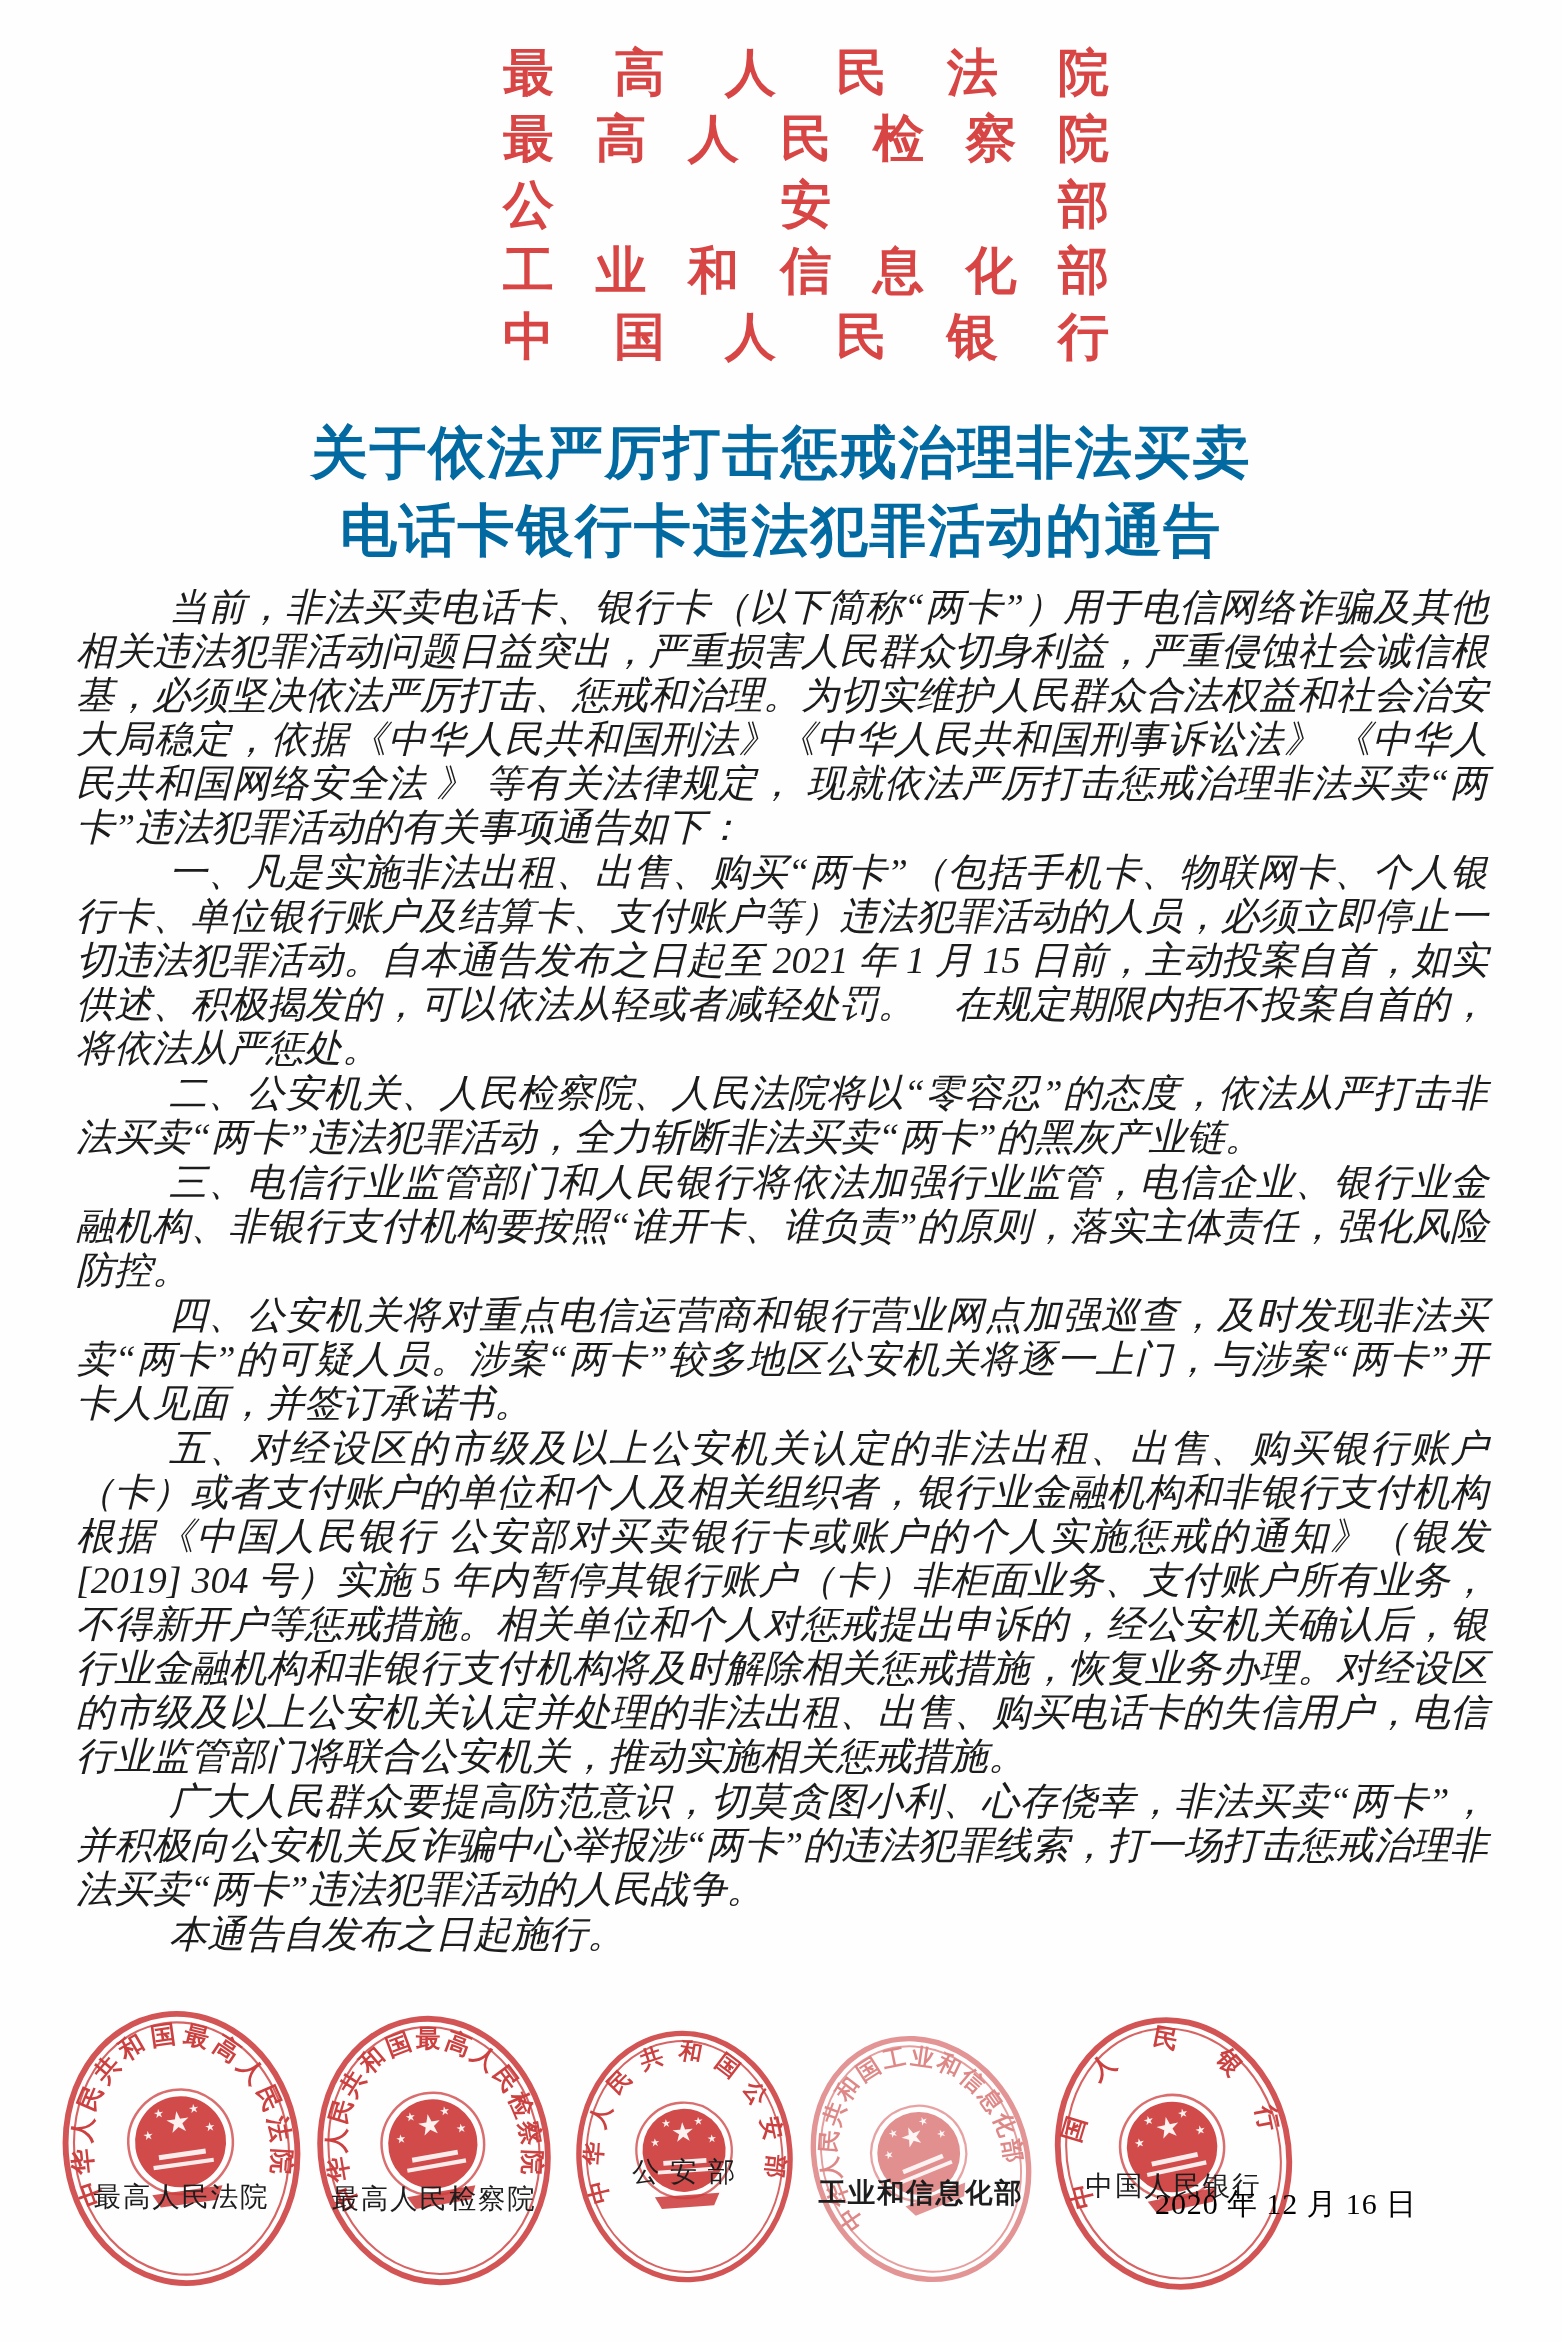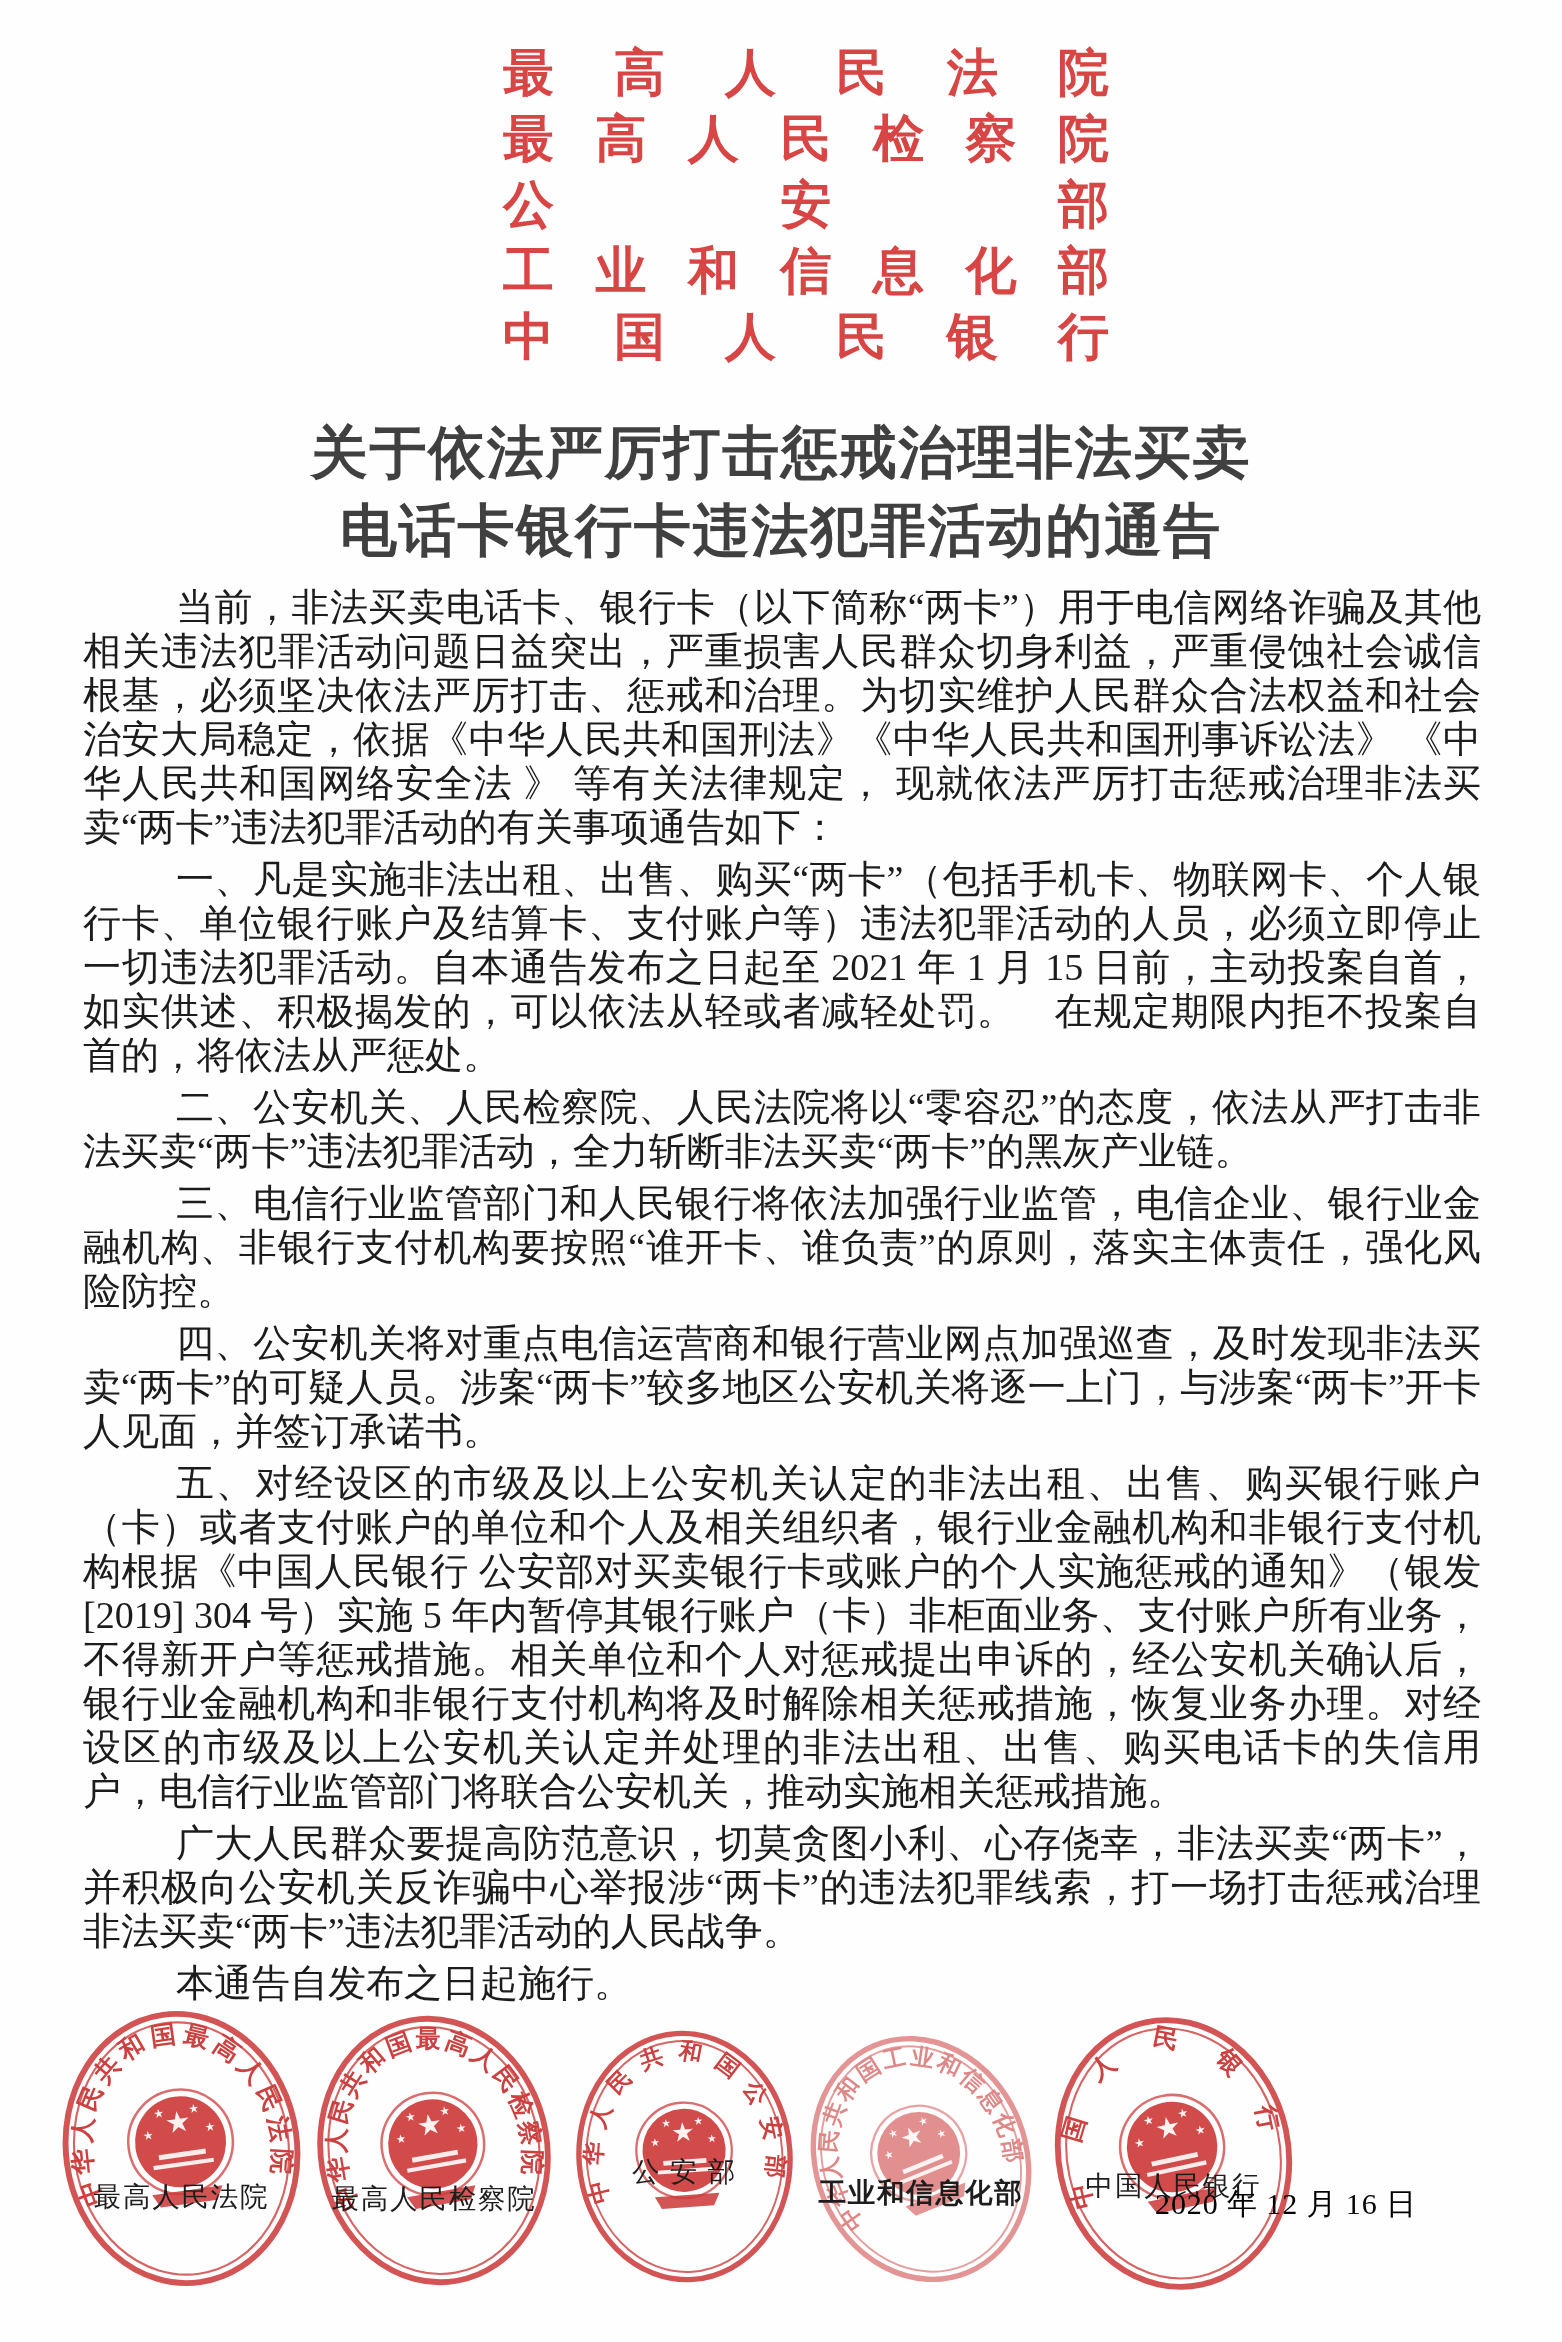--- a/index.html
+++ b/index.html
@@ -15,29 +15,29 @@
   .agencies { width:606px; margin:40px 0 0 503px; }
   .agency-line {
     display:flex; justify-content:space-between;
     color:#d84545; font-size:51px; font-weight:bold;
     line-height:66px; white-space:nowrap;
   }
   
   .title {
     margin:44px 37px 0 37px; text-align:center;
     font-size:57px; font-weight:bold; line-height:78px;
-    letter-spacing:1.8px; color:#404040;
+    letter-spacing:1.8px; color:#0369a1;
   }
   
   .bodytext {
     margin-top:14.7px; padding:0 73px 0 75px;
     font-size:38px; line-height:44px;
     text-align:justify; color:#1c1c1c;
   }
-  .bodytext p { margin:8px; text-indent:2.45em; }
+  .bodytext p { margin:1px; text-indent:2.45em;font-style:italic; }
   
   .seal { position:absolute; }
   .seal svg { width:100%; height:100%; display:block; }
   .s1 { left:55px;   top:1995px; width:253px; height:307px; }
   .s2 { left:310px;  top:2000px; width:248px; height:301px; }
   .s3 { left:569px;  top:2018px; width:231px; height:277px; }
   .s4 { left:806px;  top:2022px; width:230px; height:274px; }
   .s5 { left:1045px; top:2011px; width:257px; height:285px; }
   .s1 svg { transform:rotate(-8deg); }
   .s2 svg { transform:rotate(-10deg); }

